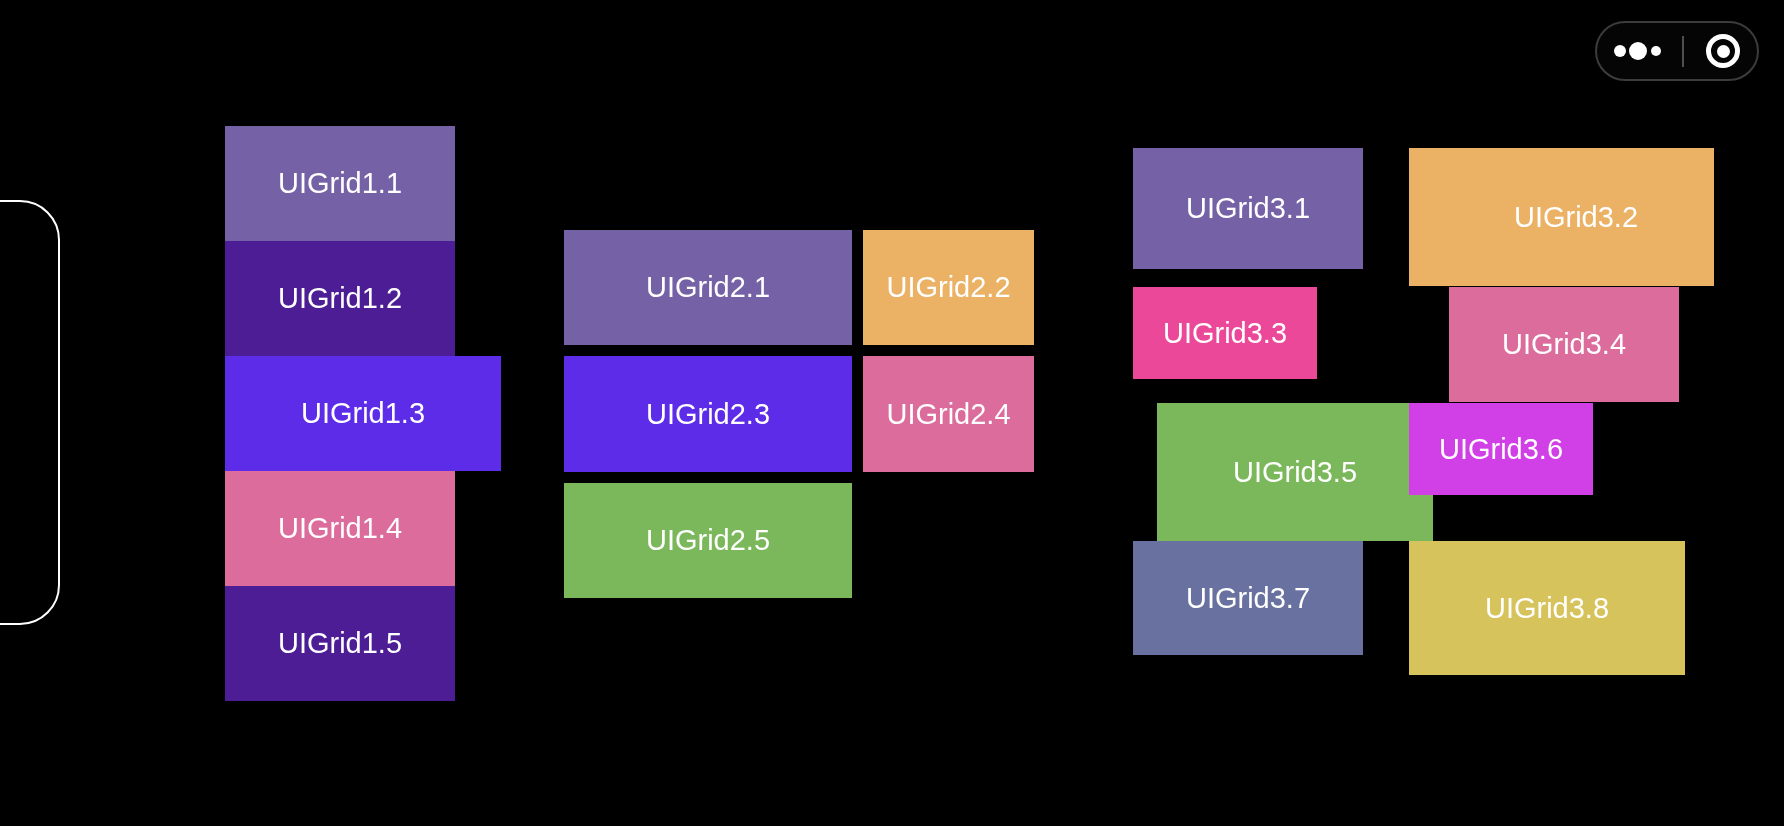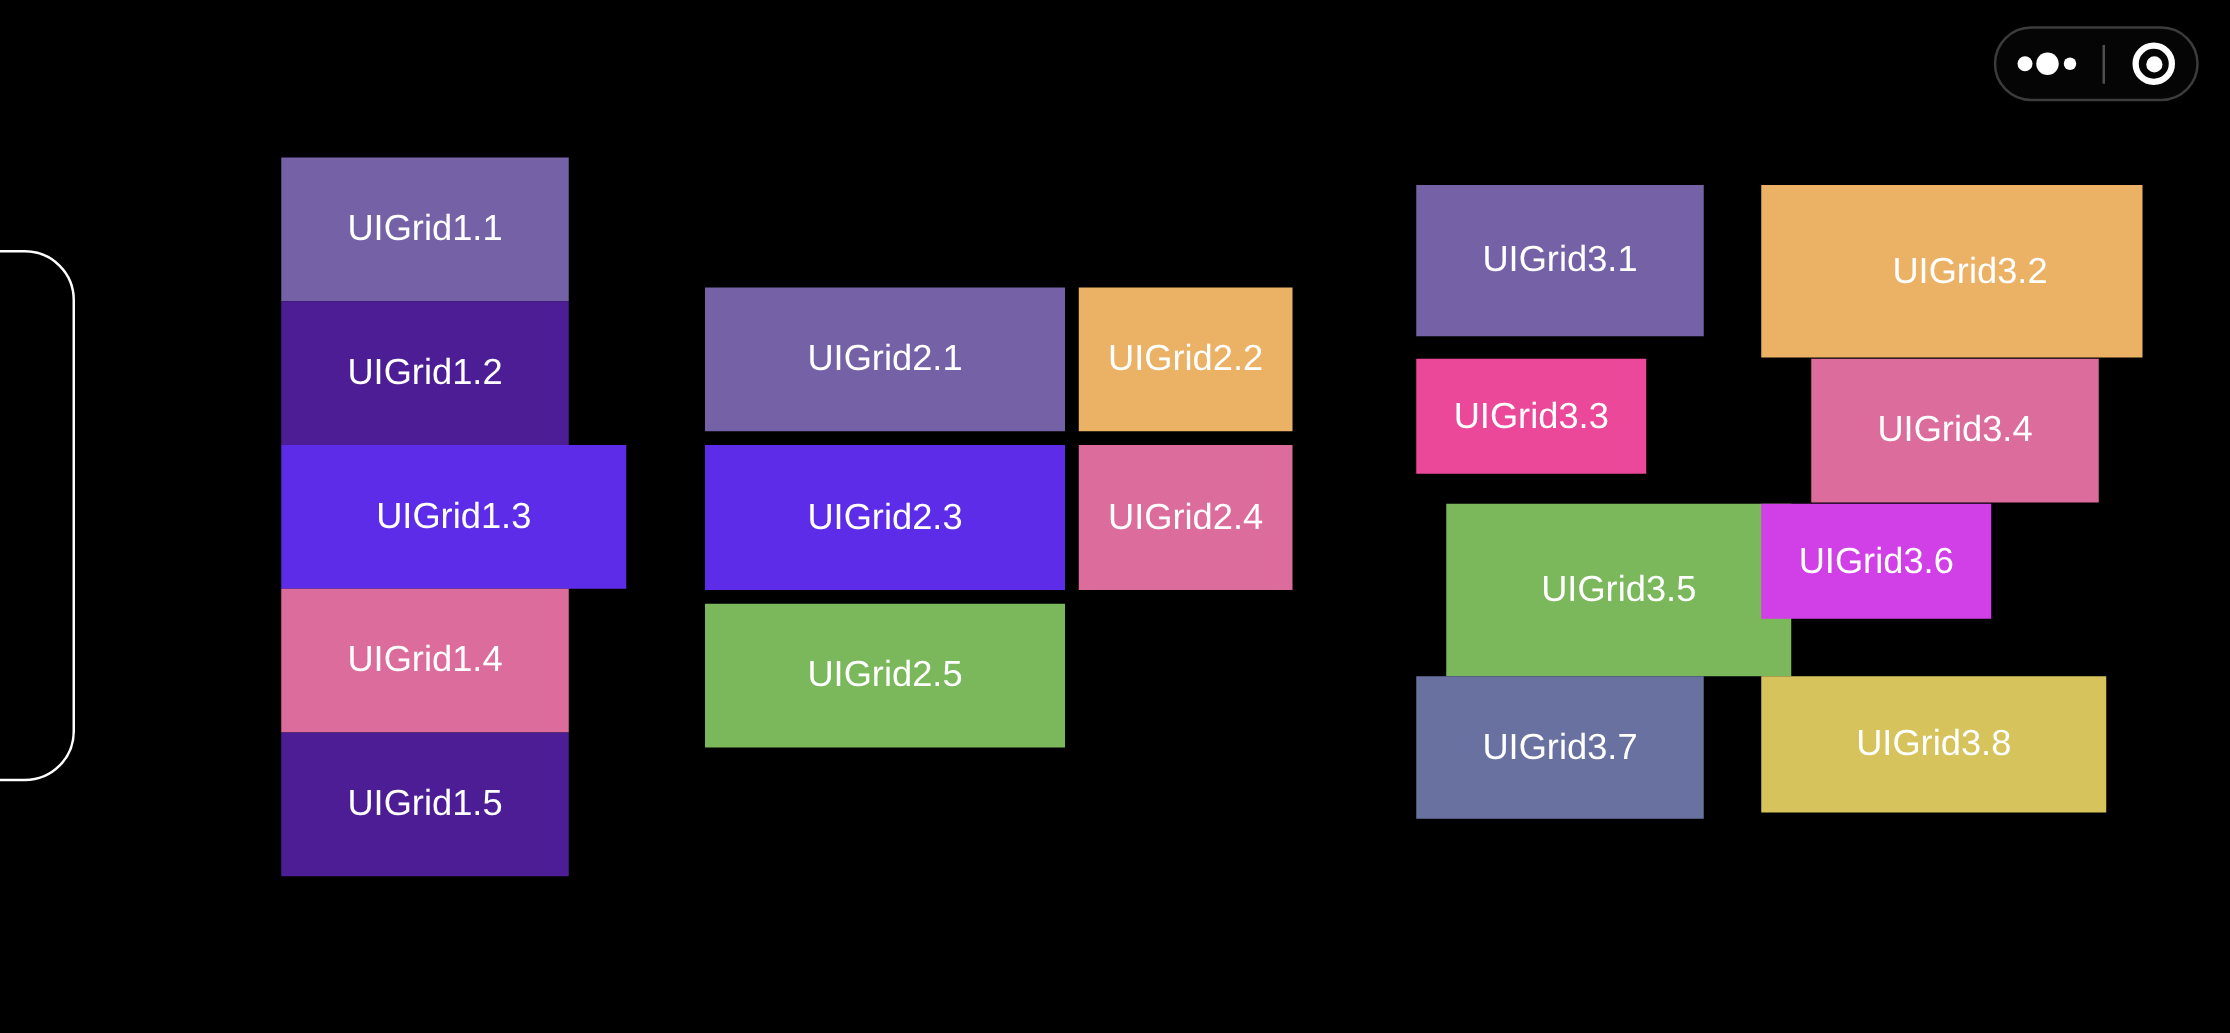--- a/index.html
+++ b/index.html
@@ -86,21 +86,21 @@
       <div class="cell" style="left: 564px; top: 483px; width: 288px; height: 115px; background: rgb(123, 183, 91); color: rgb(255, 255, 255);">UIGrid2.5</div>
     </div>
   <div class="grid-group">
       <div class="cell" style="left: 1133px; top: 148px; width: 230px; height: 121px; background: rgb(117, 97, 166); color: rgb(255, 255, 255);">UIGrid3.1</div>
       <div class="cell" style="left: 1409px; top: 148px; width: 276px; height: 138px; background: rgb(235, 177, 100); color: rgb(255, 255, 255); padding-left: 29px;">UIGrid3.2</div>
       <div class="cell" style="left: 1133px; top: 287px; width: 184px; height: 92px; background: #ec4899; color: rgb(255, 255, 255);">UIGrid3.3</div>
       <div class="cell" style="left: 1409px; top: 287px; width: 230px; height: 115px; background: rgb(220, 108, 156); color: rgb(255, 255, 255); margin-left: 40px;">UIGrid3.4</div>
       <div class="cell" style="left: 1133px; top: 403px; width: 276px; height: 138px; background: rgb(123, 183, 91); color: rgb(255, 255, 255); margin-left: 24px;">UIGrid3.5</div>
       <div class="cell" style="left: 1409px; top: 403px; width: 184px; height: 92px; background: rgb(208, 64, 230); color: rgb(255, 255, 255);">UIGrid3.6</div>
       <div class="cell" style="left: 1133px; top: 541px; width: 230px; height: 114px; background: rgb(104, 113, 159); color: rgb(255, 255, 255);">UIGrid3.7</div>
-      <div class="cell" style="left: 1409px; top: 541px; width: 276px; height: 109px; background: rgb(214, 195, 92); color: rgb(255, 255, 255);">UIGrid3.8</div>
+      <div class="cell" style="left: 1409px; top: 541px; width: 276px; height: 134px; background: rgb(214, 195, 92); color: rgb(255, 255, 255);">UIGrid3.8</div>
     </div>
 
   <div class="capsule" style="border-color: rgb(60, 60, 60); background: rgb(5, 5, 5);">
     <button class="cap-btn cap-more">
       <span>
         <span class="cap-dot dot-1" style="background: rgb(255, 255, 255);"></span>
         <span class="cap-dot dot-2" style="background: rgb(255, 255, 255);"></span>
         <span class="cap-dot dot-3" style="background: rgb(255, 255, 255);"></span>
       </span>
     </button>

